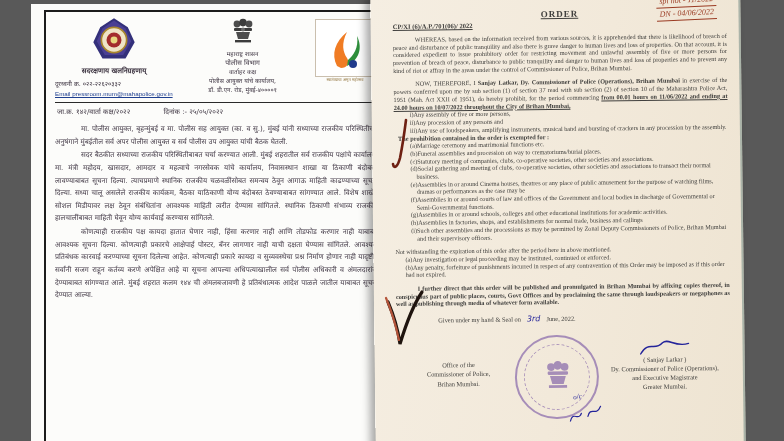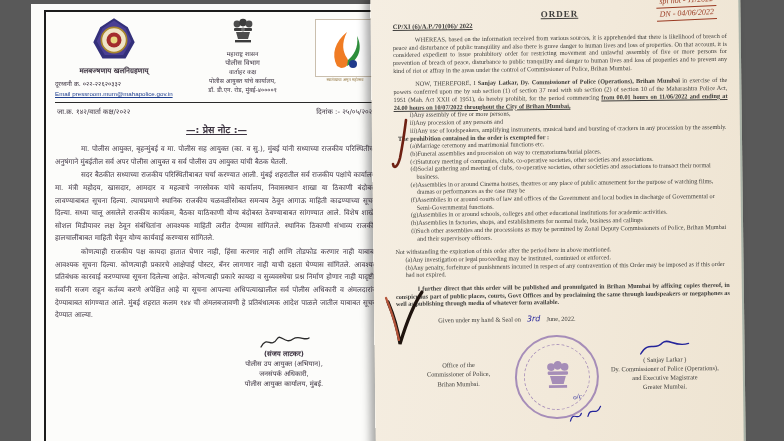--- a/index.html
+++ b/index.html
@@ -17,21 +17,21 @@
   .devn{font-family:"DejaVu Sans",sans-serif;color:#3c3340;}
   .pl-motto{font-size:7px;font-weight:bold;margin-top:3px;}
   .pl-phone{font-size:6.3px;margin-top:4px;text-align:left;}
   .pl-email{font-size:6.2px;margin-top:2px;text-align:left;color:#1d3e8f;text-decoration:underline;font-family:"Liberation Sans",sans-serif;}
   .pl-gov1{font-size:6.2px;margin-top:2px;}
   .pl-gov2{font-size:6.8px;font-weight:normal;}
   .pl-gov3{font-size:6.2px;}
   .pl-gov45{font-size:6.1px;}
   .amrit-box{width:58px;height:56px;border:1px solid #cabfae;background:#fff;margin:2px auto 0;position:relative;}
   .amrit-caption{font-size:4px;color:#8a6a30;margin-top:1px;line-height:1.1;}
-  .pl-refrow{display:flex;justify-content:space-between;border-top:1.5px solid #2a2a2a;margin-top:5px;padding:4px 2px 0 2px;font-size:7px;}
+  .pl-refrow{display:flex;border-top:1.5px solid #2a2a2a;margin-top:5px;padding:4px 2px 0 2px;font-size:7px;gap:33px;}
   .pl-title{text-align:center;font-size:9.5px;font-weight:bold;margin-top:7px;text-decoration:underline;}
   .pl-body{margin-top:7px;font-size:7.1px;line-height:1.78;text-align:justify;color:#433a47;}
   .pl-body p{margin:0 0 1px 0;text-indent:26px;}
   .pl-sign{margin-top:10px;margin-right:34px;text-align:center;float:right;width:120px;font-size:6.8px;line-height:1.5;}
   .pl-sign .sig-svg{display:block;margin:0 auto -2px;}
 
   
   .paper-right{position:absolute;left:373px;top:-7px;width:370px;height:455px;background:linear-gradient(100deg,#f5eee2 0%,#f2e9da 55%,#eee4d2 100%);transform:rotate(-0.7deg);box-shadow:-5px 2px 8px rgba(0,0,0,.35);box-sizing:border-box;padding:8px 14px 0 22px;font-family:"Liberation Serif",serif;color:#41403e;}
   .pr-edge{position:absolute;top:0;right:0;width:2px;height:100%;background:#7d938c;opacity:.6;}
   .hand-note{position:absolute;top:3px;right:24px;font-size:8px;font-style:italic;color:#9a3a22;transform:rotate(-2deg);text-align:center;line-height:1.5;}
@@ -65,21 +65,21 @@
 
       <div class="pl-header">
         <div class="pl-col pl-col-left">
           <svg width="46" height="46" viewBox="0 0 40 40" style="display:block;margin:0 auto;">
             <polygon points="20,1 32,9 38,22 30,36 10,36 2,22 8,9" fill="#33307a"></polygon>
             <polygon points="20,3 30,10 35,21 28,33 12,33 5,21 10,10" fill="#4a3f94"></polygon>
             <circle cx="20" cy="20" r="11" fill="#efe4c6" stroke="#a8862e" stroke-width="1.5"></circle>
             <circle cx="20" cy="20" r="6.5" fill="#a32c2c"></circle>
             <circle cx="20" cy="20" r="3" fill="#e8d77f"></circle>
           </svg>
-          <div class="devn pl-motto">मलबज्षणाय खलनिग्रहणाय्</div>
+          <div class="devn pl-motto">सदरक्षणाय खलनिग्रहणाय्</div>
           <div class="devn pl-phone">दूरध्वनी क्र. ०२२-२२६२०३३२</div>
           <div class="pl-email">Email pressroom.mum@mahapolice.gov.in</div>
         </div>
 
         <div class="pl-col pl-col-mid">
           <svg width="26" height="30" viewBox="0 0 26 30" style="display:block;margin:0 auto;">
             <circle cx="7" cy="7" r="3.4" fill="#4c4c4c"></circle>
             <circle cx="13" cy="5.6" r="3.8" fill="#3c3c3c"></circle>
             <circle cx="19" cy="7" r="3.4" fill="#4c4c4c"></circle>
             <rect x="4" y="11" width="18" height="3" rx="1" fill="#3c3c3c"></rect>
@@ -104,37 +104,27 @@
           </div>
           <div class="devn amrit-caption">स्वातंत्र्याचा अमृत महोत्सव</div>
         </div>
       </div>
 
       <div class="pl-refrow devn">
         <span>जा.क्र. १४२/वार्ता कक्ष/२०२२</span>
         <span>दिनांक :- २५/०५/२०२२</span>
       </div>
 
-      <div class="devn pl-title">—: प्रेस नोट :—</div>
 
       <div class="pl-body devn">
         <p>मा. पोलीस आयुक्त, बृहन्मुंबई व मा. पोलीस सह आयुक्त (का. व सु.), मुंबई यांनी सध्याच्या राजकीय परिस्थितीच्या अनुषंगाने मुंबईतील सर्व अपर पोलीस आयुक्त व सर्व पोलीस उप आयुक्त यांची बैठक घेतली.</p>
         <p>सदर बैठकीत सध्याच्या राजकीय परिस्थितीबाबत चर्चा करण्यात आली. मुंबई शहरातील सर्व राजकीय पक्षांचे कार्यालय, मा. मंत्री महोदय, खासदार, आमदार व महत्वाचे नगरसेवक यांचे कार्यालय, निवासस्थान शाखा या ठिकाणी बंदोबस्त लावण्याबाबत सूचना दिल्या. त्याचप्रमाणे स्थानिक राजकीय चळवळींसोबत समन्वय ठेवून आगाऊ माहिती काढण्याच्या सूचना दिल्या. सध्या चालू असलेले राजकीय कार्यक्रम, बैठका याठिकाणी योग्य बंदोबस्त ठेवण्याबाबत सांगण्यात आले. विशेष शाखेने सोशल मिडीयावर लक्ष ठेवून संबंधितांना आवश्यक माहिती त्वरीत देण्यास सांगितले. स्थानिक ठिकाणी संभाव्य राजकीय हालचालींबाबत माहिती घेवून योग्य कार्यवाई करण्यास सांगितले.</p>
         <p>कोणत्याही राजकीय पक्ष कायदा हातात घेणार नाही, हिंसा करणार नाही आणि तोडफोड करणार नाही याबाबत आवश्यक सूचना दिल्या. कोणत्याही प्रकारचे आक्षेपार्ह पोस्टर, बॅनर लागणार नाही याची दक्षता घेण्यास सांगितले. आवश्यक प्रतिबंधक कारवाई करण्याच्या सूचना दिलेल्या आहेत. कोणत्याही प्रकारे कायदा व सुव्यवस्थेचा प्रश्न निर्माण होणार नाही यादृष्टीने सर्वांनी सजग राहून कर्तव्य करणे अपेक्षित आहे या सूचना आपल्या अधिपत्याखालील सर्व पोलीस अधिकारी व अंमलदारांना देण्याबाबत सांगण्यात आले. मुंबई शहरात कलम १४४ ची अंमलबजावणी हे प्रतिबंधात्मक आदेश पाळले जातील याबाबत सूचना देण्यात आल्या.</p>
       </div>
 
-      <div class="pl-sign devn">
-        <svg class="sig-svg" width="54" height="18" viewBox="0 0 54 18">
-          <path d="M4 14 C10 2 14 16 20 6 C24 0 28 12 36 6 C42 2 48 8 52 5" stroke="#2a2a2a" stroke-width="1.3" fill="none" stroke-linecap="round"></path>
-        </svg>
-        <div style="font-weight:bold;">(संजय लाटकर)</div>
-        <div>पोलीस उप आयुक्त (अभियान),</div>
-        <div>जनसंपर्क अधिकारी,</div>
-        <div>पोलीस आयुक्त कार्यालय, मुंबई.</div>
-      </div>
 
     </div>
   </div>
 
   <div class="paper-right">
     <div class="pr-edge"></div>
 
     <div class="hand-note">
       <span>spl not - 11/2022</span>
       <span>DN - 04/06/2022</span>

